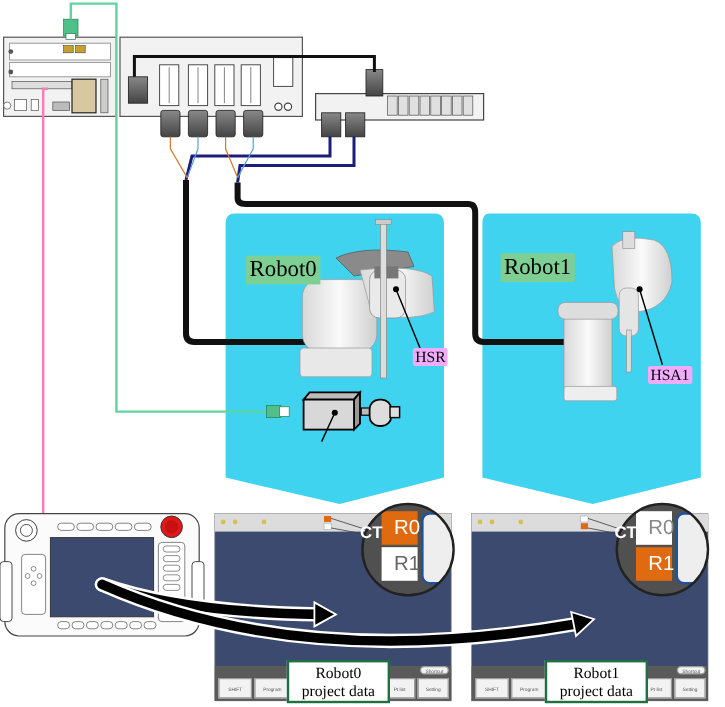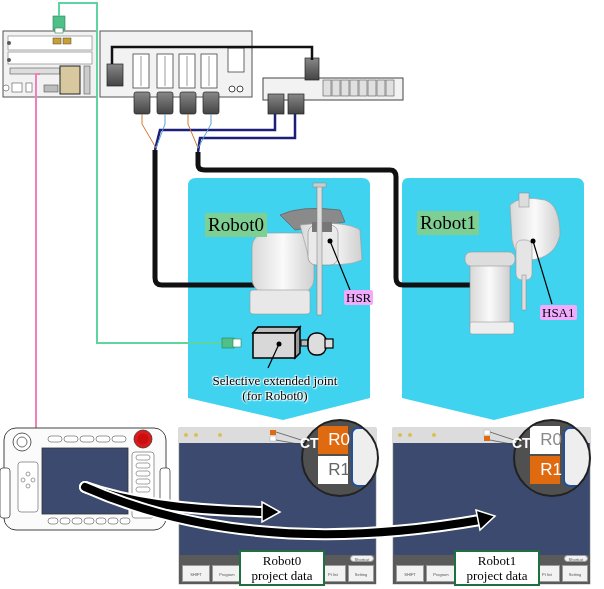--- a/index.html
+++ b/index.html
@@ -270,24 +270,20 @@
     <path d="M85,487 Q250,560 480,520" fill="none" stroke="#000" stroke-width="8" stroke-linecap="round"></path>
     <path d="M476,510 L495,516 L480,530 Z" fill="#000" stroke="#fff" stroke-width="1.5"></path>
   </g>
 </svg>
 
 <div class="robot-title" style="left:205px;top:213px;">Robot0</div>
 <div class="robot-title" style="left:417px;top:211px;">Robot1</div>
 <div class="callout" style="left:344px;top:290px;">HSR</div>
 <div class="callout" style="left:540px;top:305px;">HSA1</div>
 
-<div class="ext-label" style="left:200px;top:373px;width:150px;">
-  <div>Selective extended joint</div>
-  <div>(for Robot0)</div>
-</div>
 
 <div class="mag-cell" style="left:316px;top:425px;color:#fff;">R0</div>
 <div class="mag-cell" style="left:316px;top:455px;color:#666;">R1</div>
 <div class="mag-cell" style="left:528px;top:425px;color:#888;">R0</div>
 <div class="mag-cell" style="left:528px;top:455px;color:#fff;">R1</div>
 <div style="position:absolute;left:300px;top:435px;color:#fff;font-family:'Liberation Sans',sans-serif;font-size:14px;font-weight:bold;">CT</div>
 <div style="position:absolute;left:512px;top:435px;color:#fff;font-family:'Liberation Sans',sans-serif;font-size:14px;font-weight:bold;">CT</div>
 
 <div style="position:absolute;left:180px;top:565px;width:196px;height:17px;">
   <div class="screen-btn" style="left:2px;width:28px;">SHIFT</div>

